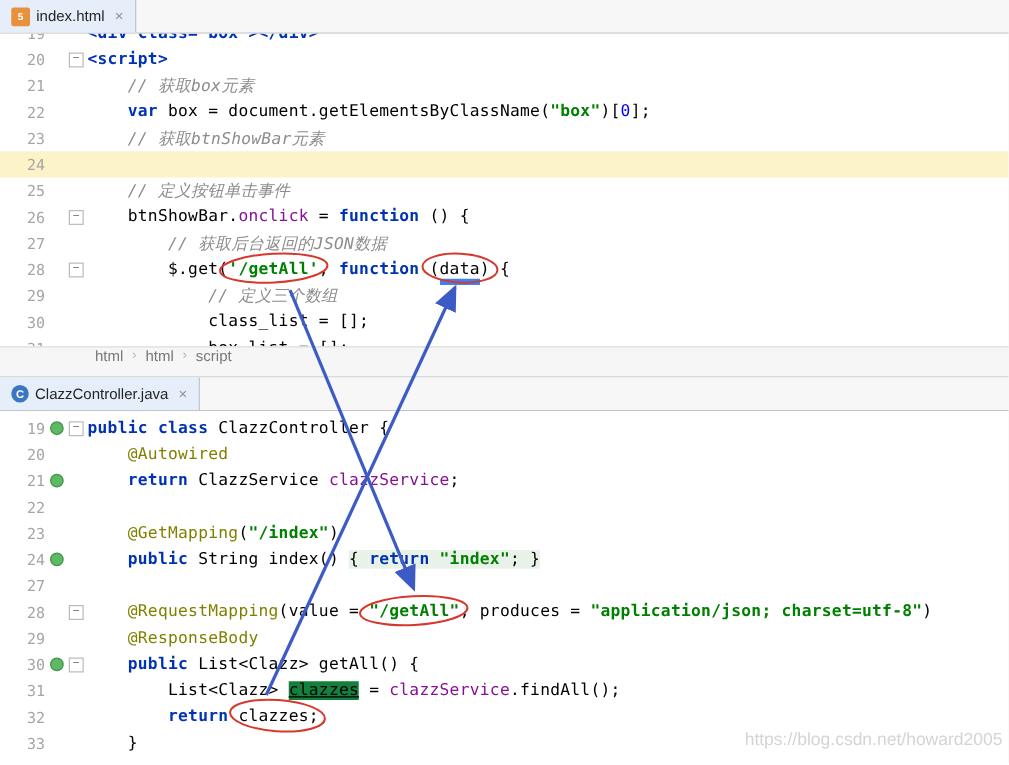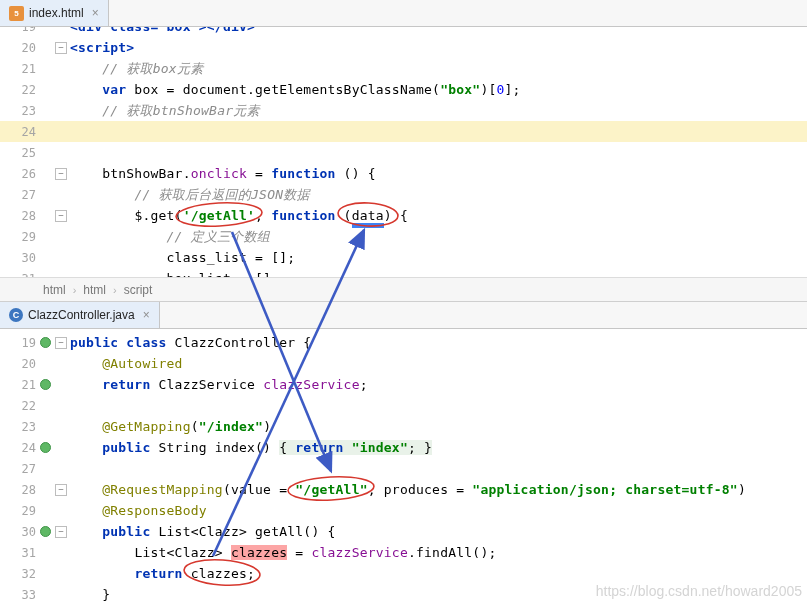--- a/index.html
+++ b/index.html
@@ -42,27 +42,27 @@
 
   
   .kw{color:#0033b3;font-weight:bold;text-align:center;}
   .tag{color:#0033b3;font-weight:bold;}
   .str{color:#008000;font-weight:bold;}
   .com{color:#8c8c8c;font-style:italic;}
   .ann{color:#808000;}
   .field{color:#871094;}
   .num{color:#0000ff;}
   .und{border-bottom:5px solid #3b82f6;}
-  .tokhl{background:#fca5a5;}
+  .tokhl{background:#15803d;text-decoration:underline;}
   .foldbg{background:#e9f2e9;}
 
   
   .breadcrumb{position:absolute;top:277px;left:0;right:0;height:25px;background:#f6f6f6;
        border-top:1px solid #dcdcdc;border-bottom:1px solid #cfcfcf;display:flex;
-       align-items:center;padding-left:43px;gap:7px;
+       padding-left:76px;gap:7px;
        font-family:"Liberation Sans",sans-serif;font-size:12px;color:#787878;}
   .crumb{cursor:pointer;}
   .crumb-sep{color:#b3b3b3;font-size:11px;}
 
   
   .overlay{position:absolute;left:0;top:0;width:807px;height:612px;pointer-events:none;z-index:9;}
 
   
   .watermark{position:absolute;right:5px;bottom:13px;font-family:"Liberation Sans",sans-serif;
        font-size:14px;color:#d4d4d4;z-index:8;}
@@ -81,21 +81,21 @@
   </div>
 
   <div class="editor" id="top-editor">
       <div class="code-content" style="margin-top: -11px;">
         <div class="code-line" style="height: 21px;"><span class="gutter"><span class="lnum">19</span><span class="gicon"></span><span class="fold"></span></span><span class="code"><span class="tag">&lt;div class="box"&gt;&lt;/div&gt;</span></span></div>
         <div class="code-line" style="height: 21px;"><span class="gutter"><span class="lnum">20</span><span class="gicon"></span><span class="fold minus"></span></span><span class="code"><span class="tag">&lt;script&gt;</span></span></div>
         <div class="code-line" style="height: 21px;"><span class="gutter"><span class="lnum">21</span><span class="gicon"></span><span class="fold"></span></span><span class="code"><span>    </span><span class="com">// 获取box元素</span></span></div>
         <div class="code-line" style="height: 21px;"><span class="gutter"><span class="lnum">22</span><span class="gicon"></span><span class="fold"></span></span><span class="code"><span>    </span><span class="kw">var</span><span> box = document.getElementsByClassName(</span><span class="str">"box"</span><span>)[</span><span class="num">0</span><span>];</span></span></div>
         <div class="code-line" style="height: 21px;"><span class="gutter"><span class="lnum">23</span><span class="gicon"></span><span class="fold"></span></span><span class="code"><span>    </span><span class="com">// 获取btnShowBar元素</span></span></div>
         <div class="code-line row-hl" style="height: 21px;"><span class="gutter"><span class="lnum">24</span><span class="gicon"></span><span class="fold"></span></span></div>
-        <div class="code-line" style="height: 21px;"><span class="gutter"><span class="lnum">25</span><span class="gicon"></span><span class="fold"></span></span></div>
+        <div class="code-line" style="height: 21px;"><span class="gutter"><span class="lnum">25</span><span class="gicon"></span><span class="fold"></span></span><span class="code"><span>    </span><span class="com">// 定义按钮单击事件</span></span></div>
         <div class="code-line" style="height: 21px;"><span class="gutter"><span class="lnum">26</span><span class="gicon"></span><span class="fold minus"></span></span><span class="code"><span>    </span><span>btnShowBar.</span><span class="field">onclick</span><span> = </span><span class="kw">function</span><span> () {</span></span></div>
         <div class="code-line" style="height: 21px;"><span class="gutter"><span class="lnum">27</span><span class="gicon"></span><span class="fold"></span></span><span class="code"><span>        </span><span class="com">// 获取后台返回的JSON数据</span></span></div>
         <div class="code-line" style="height: 21px;"><span class="gutter"><span class="lnum">28</span><span class="gicon"></span><span class="fold minus"></span></span><span class="code"><span>        </span><span>$.get(</span><span class="str">'/getAll'</span><span>, </span><span class="kw">function</span><span> (</span><span class="und">data</span><span>) {</span></span></div>
         <div class="code-line" style="height: 21px;"><span class="gutter"><span class="lnum">29</span><span class="gicon"></span><span class="fold"></span></span><span class="code"><span>            </span><span class="com">// 定义三个数组</span></span></div>
         <div class="code-line" style="height: 21px;"><span class="gutter"><span class="lnum">30</span><span class="gicon"></span><span class="fold"></span></span><span class="code"><span>            </span><span>class_list = [];</span></span></div>
         <div class="code-line" style="height: 21px;"><span class="gutter"><span class="lnum">31</span><span class="gicon"></span><span class="fold"></span></span><span class="code"><span>            </span><span>box_list = [];</span></span></div>
       </div>
     </div>
 
   <div class="breadcrumb" id="breadcrumb">

